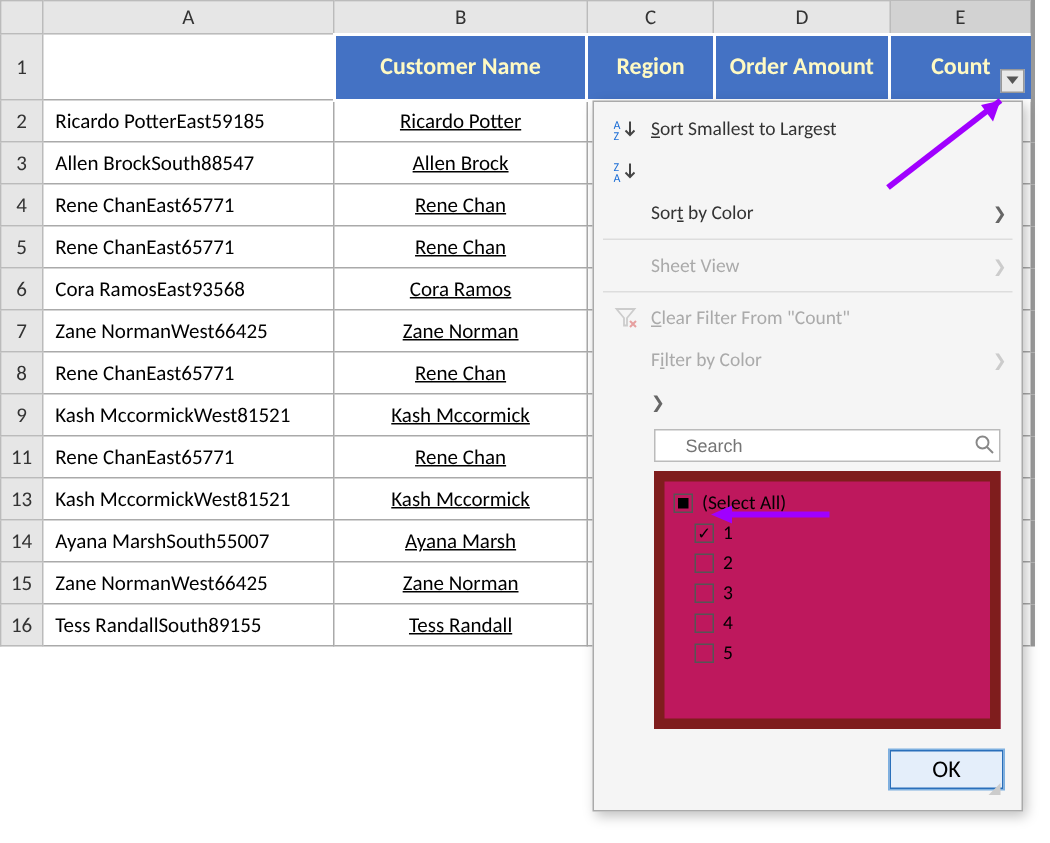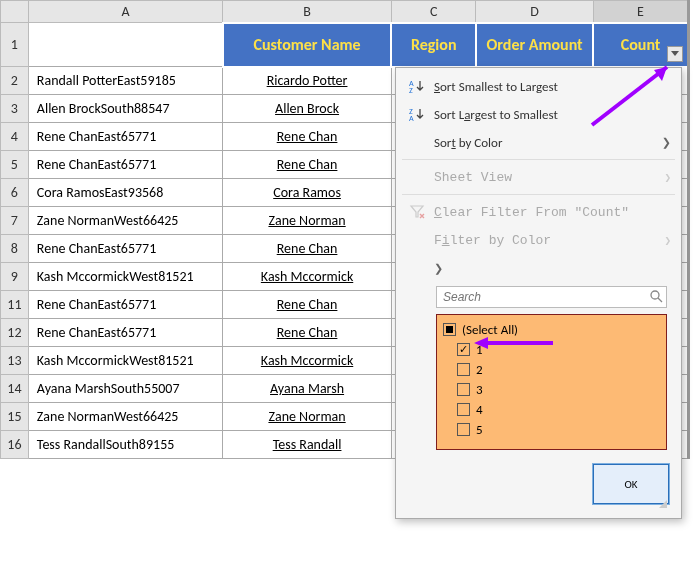--- a/index.html
+++ b/index.html
@@ -5,60 +5,60 @@
   * { box-sizing: border-box; margin: 0; padding: 0; }
   body { font-family: Calibri, Arial, sans-serif; font-size: 14px; background: #fff; width: 700px; height: 562px; position: relative; overflow: hidden; }
   
   .sheet { border-collapse: collapse; width: 690px; }
   .sheet th, .sheet td { border: 1px solid #bbb; font-weight: normal; }
   
   .colhead { background: #e6e6e6; height: 22px; text-align: center; font-size: 14px; color: #333; }
   .colhead.sel { background: #d2d2d2; }
   .rownum { background: #e6e6e6; width: 28px; text-align: center; font-size: 14px; color: #333; height: 28px; }
   
-  .hdr td { background: #4472C4; color: #fde047; font-weight: bold; text-align: center; height: 44px; border: 2px solid #fff; position: relative; font-size: 16px; }
+  .hdr td { background: #4472C4; color: #fef9c3; font-weight: bold; text-align: center; height: 44px; border: 2px solid #fff; position: relative; font-size: 16px; }
   .hdr .rownum { background: #e6e6e6; color: #333; font-weight: normal; height: 44px; border: 1px solid #bbb; }
   
   .data td { padding: 4px 8px; height: 28px; border: 1px solid #aaa; }
   .data .rownum { background: #e6e6e6; padding: 0; text-align: center; }
   .data .a { text-align: left; }
   .data .b { text-align: center; text-decoration: underline; }
   
   .col-a { width: 195px; }
   .col-b { width: 170px; }
   .col-c { width: 85px; }
   .col-d { width: 118px; }
   .col-e { width: 96px; border-right: 3px solid #999 !important; }
   
   .filter-btn { position: absolute; right: 4px; bottom: 4px; width: 16px; height: 16px; background: #e9e9e9; border: 1px solid #999; display: flex; align-items: center; justify-content: center; }
   .filter-btn::after { content: ""; border-left: 4px solid transparent; border-right: 4px solid transparent; border-top: 5px solid #555; }
   
   
   .popup { position: absolute; left: 395px; top: 67px; width: 287px; background: #f5f5f5; border: 1px solid #aaa; box-shadow: 2px 3px 8px rgba(0,0,0,0.25); padding-top: 4px; }
   .menu-item { display: flex; align-items: center; height: 28px; padding: 0 10px; font-size: 13px; color: #333; }
-  .menu-item.disabled { color: #aaa; font-family: Liberation Mono, monospace; }
+  .menu-item.disabled { color: #aaa; }
   .menu-item .micon { width: 24px; height: 18px; display: flex; align-items: center; justify-content: center; margin-right: 4px; font-size: 11px; }
   .menu-item .mtext { flex: 1; }
   .menu-item .chev { color: #666; font-size: 11px; }
   .menu-item.disabled .chev { color: #ccc; }
   .sep { height: 1px; background: #ddd; margin: 3px 6px; }
   
   .search-wrap { margin: 4px 14px 6px 40px; position: relative; }
-  .search-wrap input { width: 100%; height: 22px; border: 1px solid #bbb; font-size: 12px; font-style: italic; color: #be185d; padding: 0 22px 0 6px; }
+  .search-wrap input { width: 100%; height: 22px; border: 1px solid #bbb; font-size: 12px; color: #be185d; padding: 0 22px 0 20px; }
   .search-wrap .mag { position: absolute; right: 4px; top: 3px; width: 14px; height: 14px; }
   
-  .check-list { margin: 0 14px 0 40px; border: 1px solid #7f1d1d; background: #fdba74; height: 136px; padding: 4px 6px; overflow: hidden; }
+  .check-list { margin: 0 14px 0 40px; border: 7px solid #7f1d1d; background: #be185d; height: 172px; padding: 4px 6px; overflow: hidden; }
   .check-item { display: flex; align-items: center; height: 20px; font-size: 13px; }
   .check-item .cbox { width: 13px; height: 13px; border: 1px solid #555; margin-right: 6px; display: flex; align-items: center; justify-content: center; font-size: 11px; line-height: 1; }
   .cbox.checked::after { content: "✓"; color: #000; }
   .cbox.solid::after { content: ""; width: 7px; height: 7px; background: #000; }
   .check-item.indent { margin-left: 14px; }
   
   .btn-row { display: flex; justify-content: flex-end; padding: 14px 12px 14px; gap: 10px; }
-  .btn { width: 76px; height: 40px; font-size: 11px; border: 1px solid #999; background: #e9e9e9; display: flex; align-items: center; justify-content: center; }
+  .btn { width: 76px; height: 26px; font-size: 16px; border: 1px solid #999; background: #e9e9e9; display: flex; align-items: center; justify-content: center; }
   .btn.primary { border: 1px solid #2a6fba; background: #e4eefa; outline: 1px solid #7eb0e0; }
   
   .arrow { position: absolute; pointer-events: none; }
   .arrow-line { stroke: #a000ff; stroke-width: 4; fill: none; }
   .arrow-head { fill: #a000ff; }
   
   .tri-corner { position: absolute; right: 14px; bottom: 10px; width: 0; height: 0; border-right: 8px solid #ccc; border-top: 8px solid transparent; }
 
   .underline-char { text-decoration: underline; }
 </style>
@@ -82,21 +82,21 @@
     <td class="col-c">Region</td>
     <td class="col-d">Order Amount</td>
     <td class="col-e"><span>Count</span>
       <span class="filter-btn"></span>
     </td>
   </tr>
   </tbody>
     <tbody id="rows">
       <tr class="data">
         <th class="rownum">2</th>
-        <td class="a col-a">Randall PotterEast59185</td>
+        <td class="a col-a">Ricardo PotterEast59185</td>
         <td class="b col-b">Ricardo Potter</td>
         <td class="col-c"></td>
         <td class="col-d"></td>
         <td class="col-e"></td>
       </tr>
       <tr class="data">
         <th class="rownum">3</th>
         <td class="a col-a">Allen BrockSouth88547</td>
         <td class="b col-b">Allen Brock</td>
         <td class="col-c"></td>
@@ -146,28 +146,20 @@
       <tr class="data">
         <th class="rownum">9</th>
         <td class="a col-a">Kash MccormickWest81521</td>
         <td class="b col-b">Kash Mccormick</td>
         <td class="col-c"></td>
         <td class="col-d"></td>
         <td class="col-e"></td>
       </tr>
       <tr class="data">
         <th class="rownum">11</th>
-        <td class="a col-a">Rene ChanEast65771</td>
-        <td class="b col-b">Rene Chan</td>
-        <td class="col-c"></td>
-        <td class="col-d"></td>
-        <td class="col-e"></td>
-      </tr>
-      <tr class="data">
-        <th class="rownum">12</th>
         <td class="a col-a">Rene ChanEast65771</td>
         <td class="b col-b">Rene Chan</td>
         <td class="col-c"></td>
         <td class="col-d"></td>
         <td class="col-e"></td>
       </tr>
       <tr class="data">
         <th class="rownum">13</th>
         <td class="a col-a">Kash MccormickWest81521</td>
         <td class="b col-b">Kash Mccormick</td>
@@ -214,21 +206,20 @@
     <span class="mtext"><span class="underline-char">S</span><span>ort Smallest to Largest</span></span>
   </div>
   <div class="menu-item">
     <span class="micon">
       <svg width="18" height="16">
           <text x="0" y="8" font-size="8" fill="#1e6fd6">Z</text>
           <text x="0" y="15" font-size="8" fill="#1e6fd6">A</text>
           <path d="M11 3 L11 12 M8 9 L11 12 L14 9" stroke="#444" stroke-width="1.3" fill="none"></path>
         </svg>
     </span>
-    <span class="mtext">Sort L<span class="underline-char">a</span>rgest to Smallest</span>
   </div>
   <div class="menu-item">
     <span class="micon"></span>
     <span class="mtext"><span>Sor</span><span class="underline-char">t</span><span> by Color</span></span>
     <span class="chev">❯</span>
   </div>
   <div class="sep"></div>
   <div class="menu-item disabled">
     <span class="micon"></span>
     <span class="mtext">Sheet View</span>

